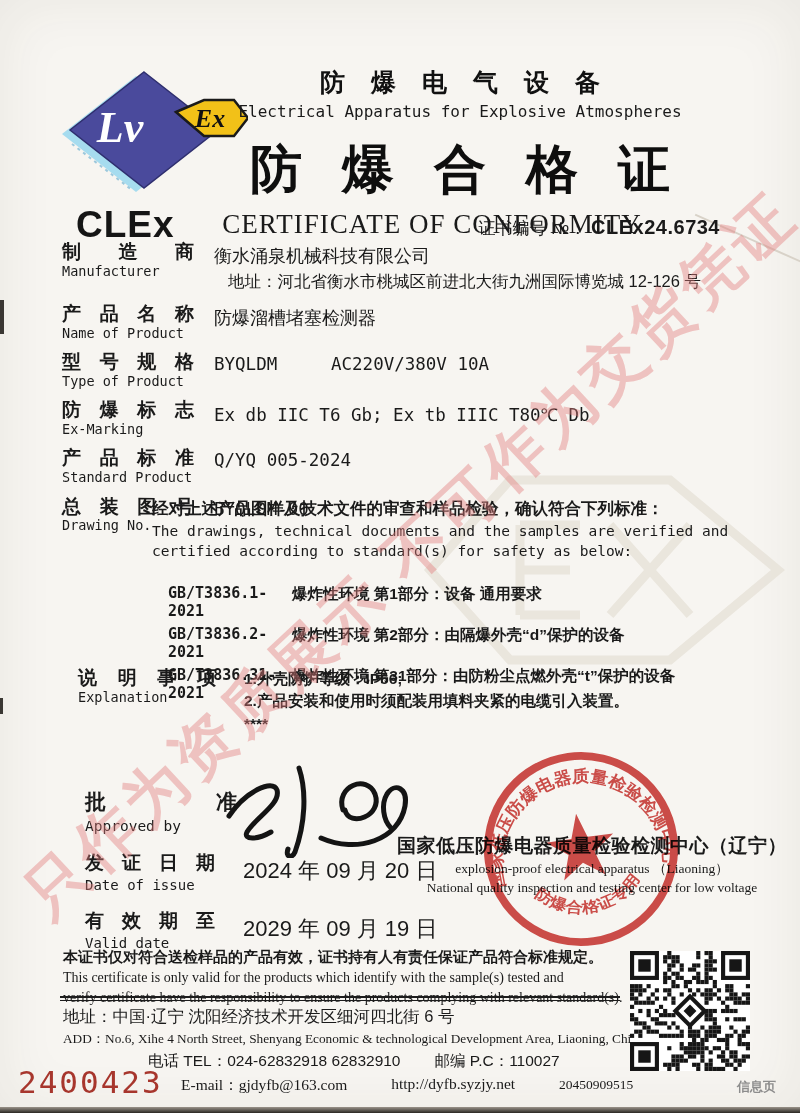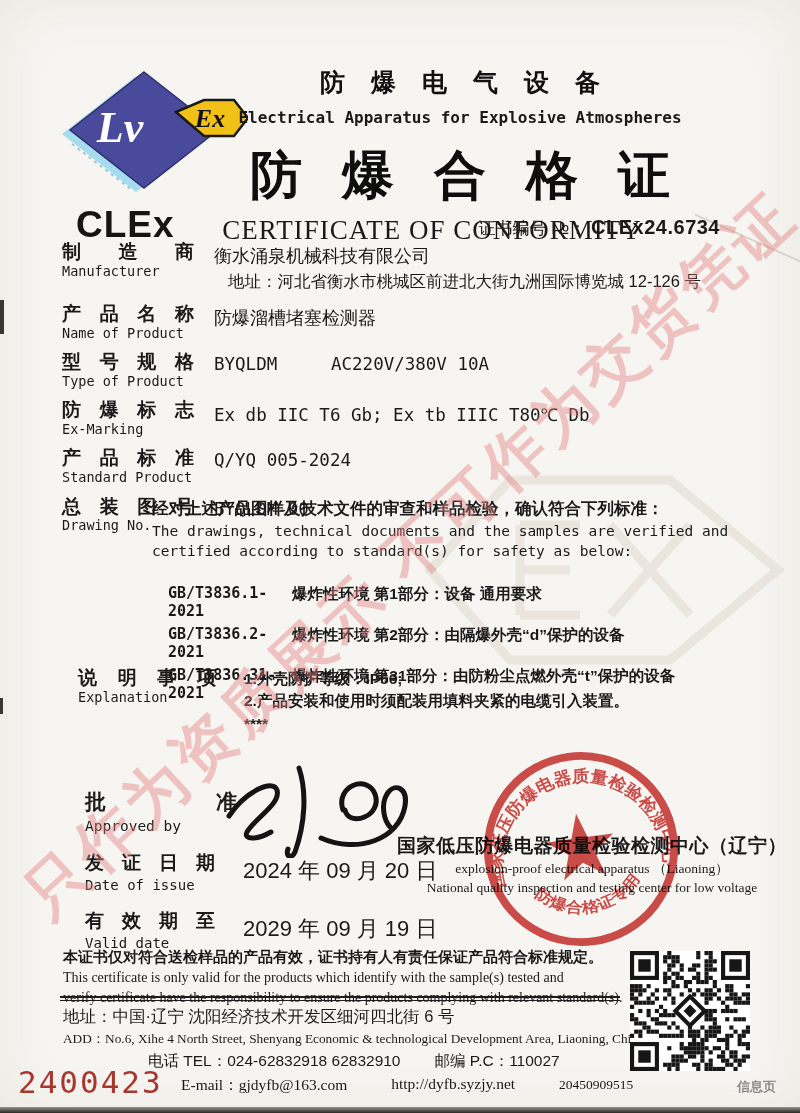--- a/index.html
+++ b/index.html
@@ -26,21 +26,21 @@
     font-size:62px; font-weight:bold; letter-spacing:5px;
     color:rgba(226,125,125,.42); white-space:nowrap; text-align:center;
     z-index:5; pointer-events:none;
   }
 
   
   .logo { position:absolute; left:58px; top:70px; width:190px; z-index:1; }
   .logo-name { font-size:37px; font-weight:bold; letter-spacing:1px; color:#151515; margin:2px 0 0 18px; }
   .titles { position:absolute; left:170px; top:66px; width:580px; text-align:center; z-index:1; }
   .t-cn { font-size:25px; font-weight:bold; letter-spacing:26px; padding-left:26px; color:#111; }
-  .t-en { font-family:"DejaVu Sans Mono", monospace; font-size:16px; font-weight:bold; margin-top:9px; }
+  .t-en { font-family:"DejaVu Sans Mono", monospace; font-size:16px; font-weight:normal; margin-top:3px; }
   .c-cn { font-size:52px; font-weight:bold; letter-spacing:40px; padding-left:40px; margin-top:14px; color:#0e0e0e; }
   .c-en { font-family:"Liberation Serif", serif; font-size:27px; margin-top:4px; letter-spacing:1px; transform:translateX(-28px); }
   .certno { position:absolute; right:80px; top:216px; font-size:17px; z-index:1; }
   .certno b { font-size:20px; letter-spacing:.5px; }
 
   
   .fields { position:absolute; left:62px; top:242px; width:680px; z-index:1; }
   .frow { display:flex; margin-bottom:11px; }
   .flabel { width:132px; flex:0 0 132px; margin-right:8px; }
   .flabel .cn { font-size:19px; font-weight:bold; text-align:justify; text-align-last:justify; line-height:1.05; }

